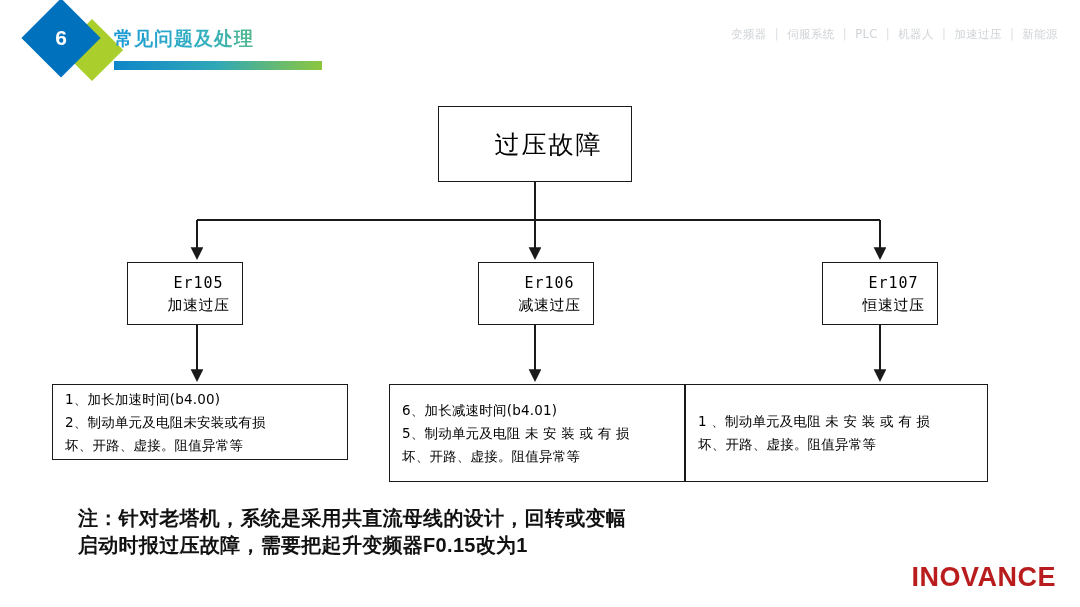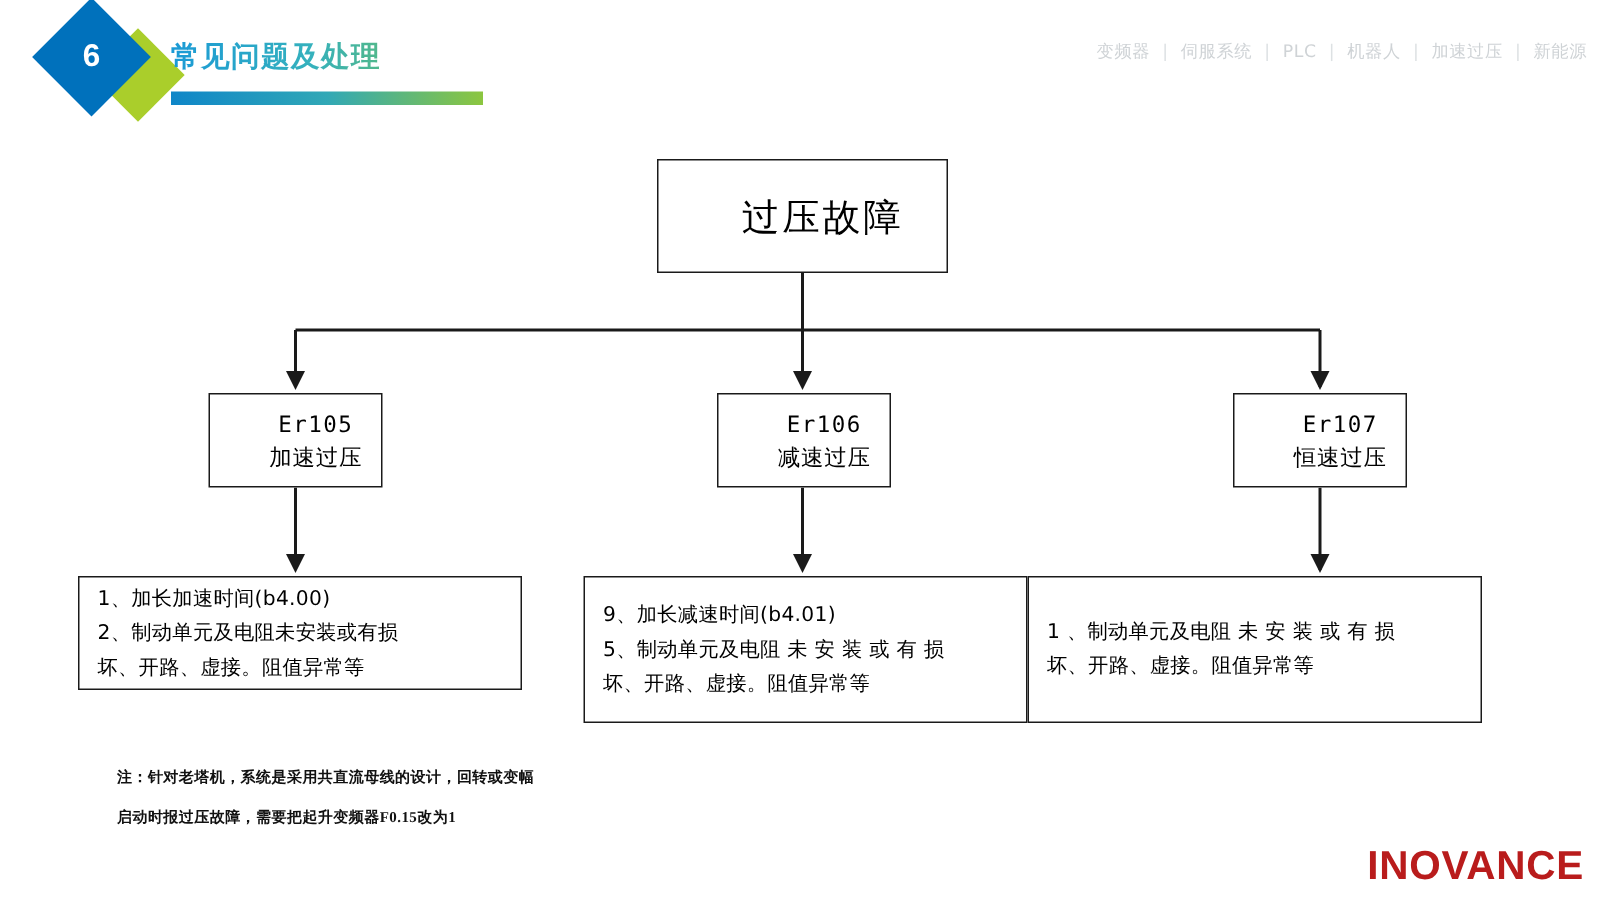--- a/index.html
+++ b/index.html
@@ -118,21 +118,21 @@
     font-size: 25px;
     letter-spacing: 2px;
   }
   .node-mid {
     width: 116px; height: 63px;
     font-size: 15px;
     line-height: 22px;
     letter-spacing: 0.5px;
   }
   .node-mid .code { font-family: "DejaVu Sans Mono", "Liberation Mono", monospace; letter-spacing: 1px; font-size: 15px;}
-  .node-mid-1 { left: 139px; top: 262px; }
+  .node-mid-1 { left: 127px; top: 262px; }
   .node-mid-2 { left: 478px; top: 262px; }
   .node-mid-3 { left: 822px; top: 262px; }
 
   .node-detail {
     align-items: flex-start;
     justify-content: center;
     padding: 8px 10px 8px 12px;
     font-size: 13.5px;
     line-height: 23px;
     letter-spacing: 0.2px;
@@ -140,26 +140,26 @@
   }
   .node-detail .line { white-space: nowrap; }
   .node-d1 { left: 52px;  top: 384px; width: 296px; height: 76px; }
   .node-d2 { left: 389px; top: 384px; width: 296px; height: 98px; }
   .node-d3 { left: 685px; top: 384px; width: 303px; height: 98px; }
 
   .note {
     position: absolute;
     left: 78px; top: 505px;
     width: 700px;
-    font-size: 10px;
+    font-size: 20px;
     line-height: 27px;
     font-weight: bold;
     color: #111111;
     letter-spacing: 0.3px;
-    font-family: Liberation Serif, serif;
+    font-family: Liberation Sans, sans-serif;
   }
 
   .logo {
     position: absolute;
     right: 24px; bottom: 14px;
     font-size: 27px;
     font-weight: bold;
     letter-spacing: 0.5px;
     color: #b91c1c;
     font-family: "Liberation Sans", "DejaVu Sans", sans-serif;
@@ -239,21 +239,21 @@
       <div>恒速过压</div>
     </div>
 
     <div class="node node-detail node-d1">
       <div class="line">1、加长加速时间(b4.00)</div>
       <div class="line">2、制动单元及电阻未安装或有损</div>
       <div class="line">坏、开路、虚接。阻值异常等</div>
     </div>
 
     <div class="node node-detail node-d2">
-      <div class="line">9、加长减速时间(b4.01)</div>
+      <div class="line">6、加长减速时间(b4.01)</div>
       <div class="line">5、制动单元及电阻 未 安 装 或 有 损</div>
       <div class="line">坏、开路、虚接。阻值异常等</div>
     </div>
 
     <div class="node node-detail node-d3">
       <div class="line">1 、制动单元及电阻 未 安 装 或 有 损</div>
       <div class="line">坏、开路、虚接。阻值异常等</div>
     </div>
   </div>
 

